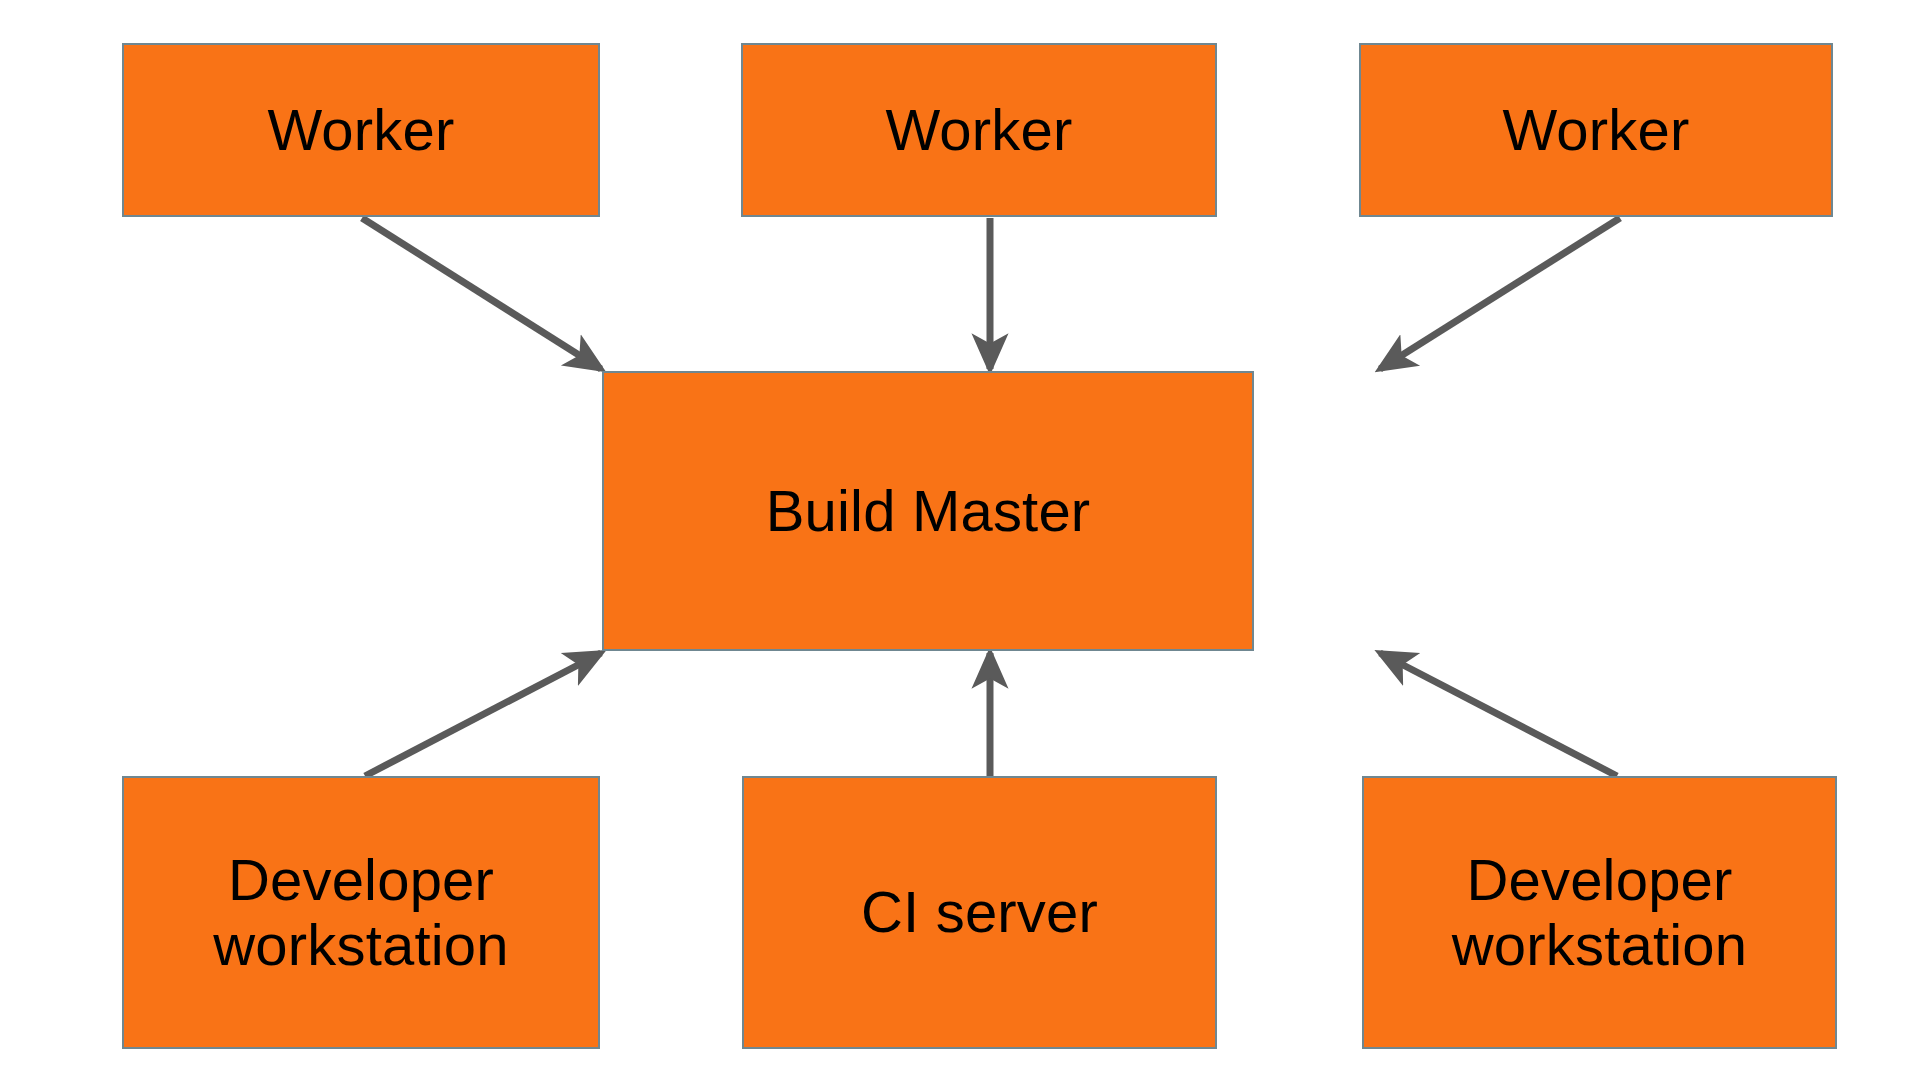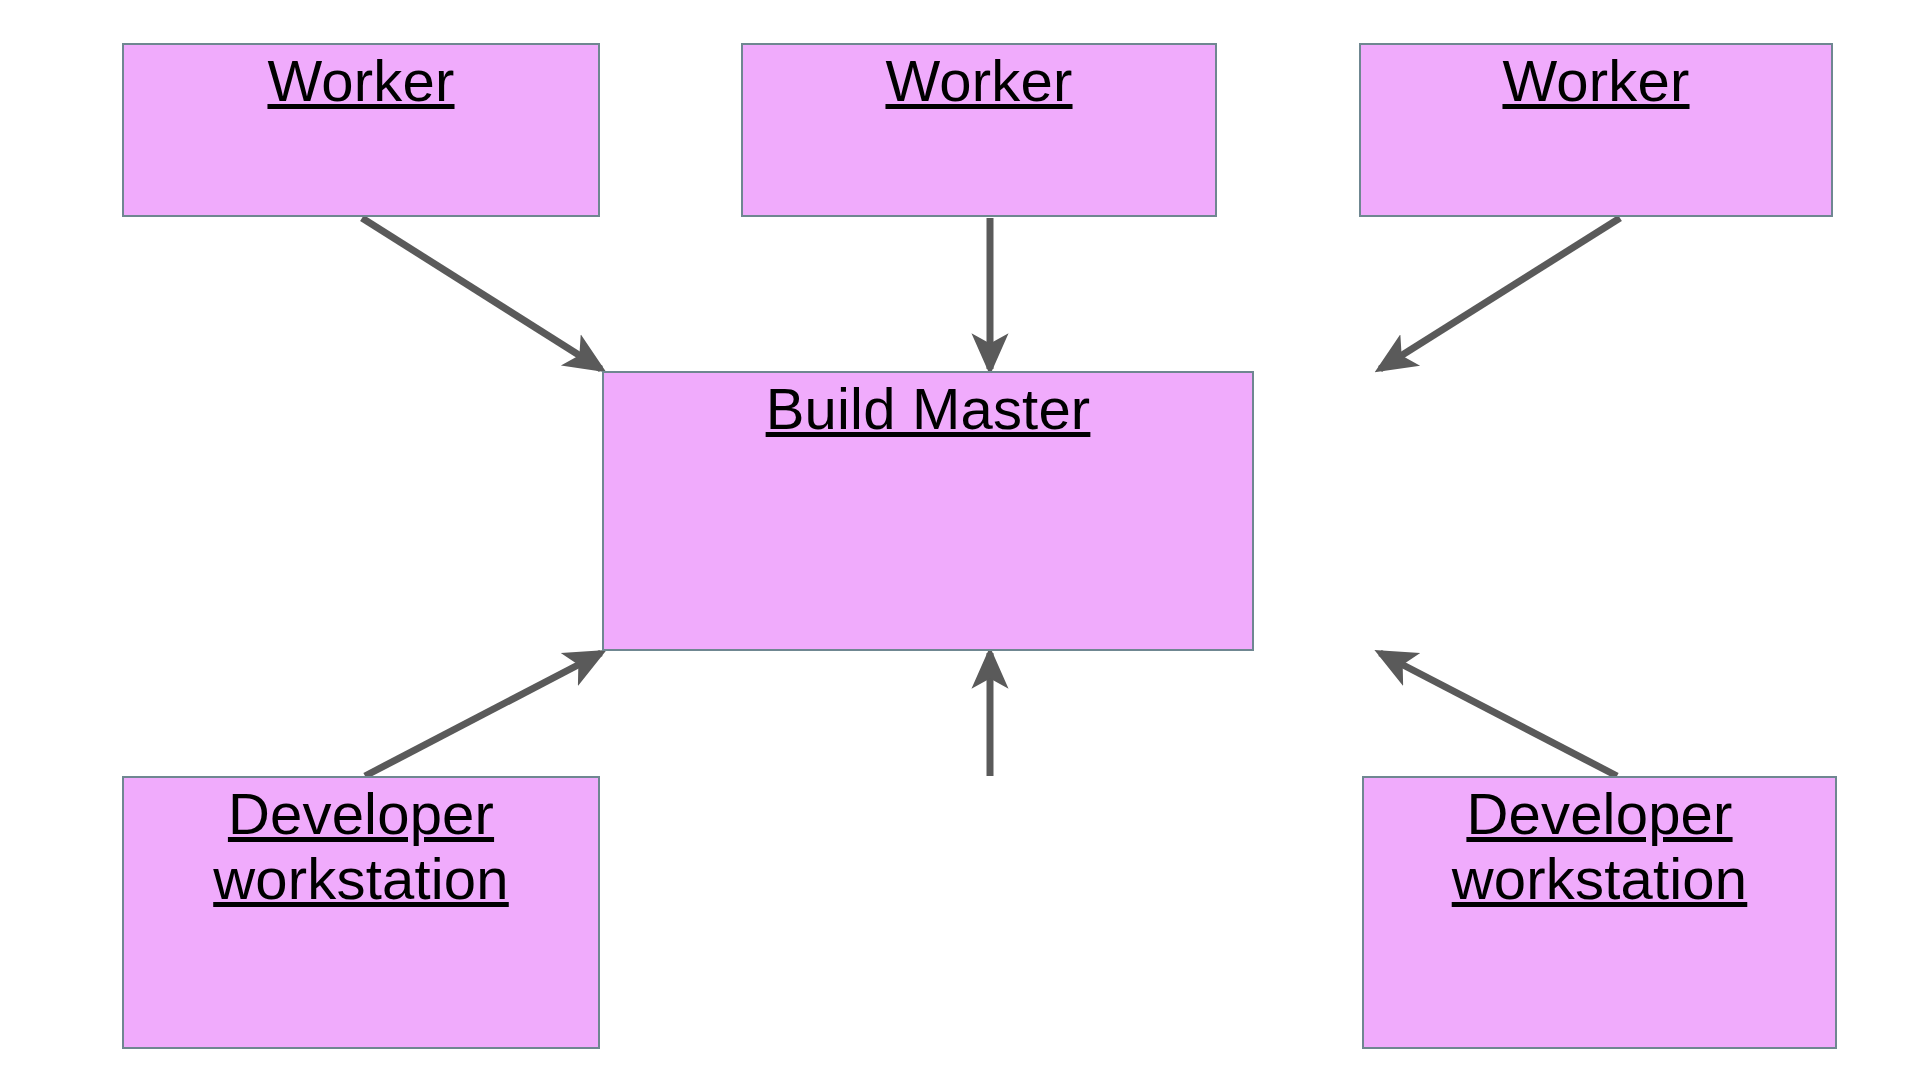--- a/index.html
+++ b/index.html
@@ -22,29 +22,29 @@
     position: absolute;
     left: 0;
     top: 0;
     width: 1910px;
     height: 1090px;
     pointer-events: none;
   }
   .node {
     position: absolute;
     box-sizing: border-box;
-    background: #f0abfc;
+    background: #f97316;
     border: 2px solid #6f8791;
     display: flex;
+    align-items: center;
     justify-content: center;
     text-align: center;
     color: #000000;
     line-height: 1.12;
     padding: 4px 10px;
-    text-decoration: underline;
   }
   .node-label {
     display: block;
     white-space: pre-line;
     font-weight: 400;
     letter-spacing: 0.2px;
   }
   
   #node-worker-1 { left: 122px;  top: 43px;  width: 478px; height: 174px; }
   #node-worker-2 { left: 741px;  top: 43px;  width: 476px; height: 174px; }
@@ -101,19 +101,22 @@
 
   <div class="node" id="node-build-master">
     <span class="node-label">Build Master</span>
   </div>
 
   <div class="node" id="node-dev-workstation-1">
     <span class="node-label">Developer
 workstation</span>
   </div>
 
+  <div class="node" id="node-ci-server">
+    <span class="node-label">CI server</span>
+  </div>
 
   <div class="node" id="node-dev-workstation-2">
     <span class="node-label">Developer
 workstation</span>
   </div>
 
 </div>
 
 </body></html>

